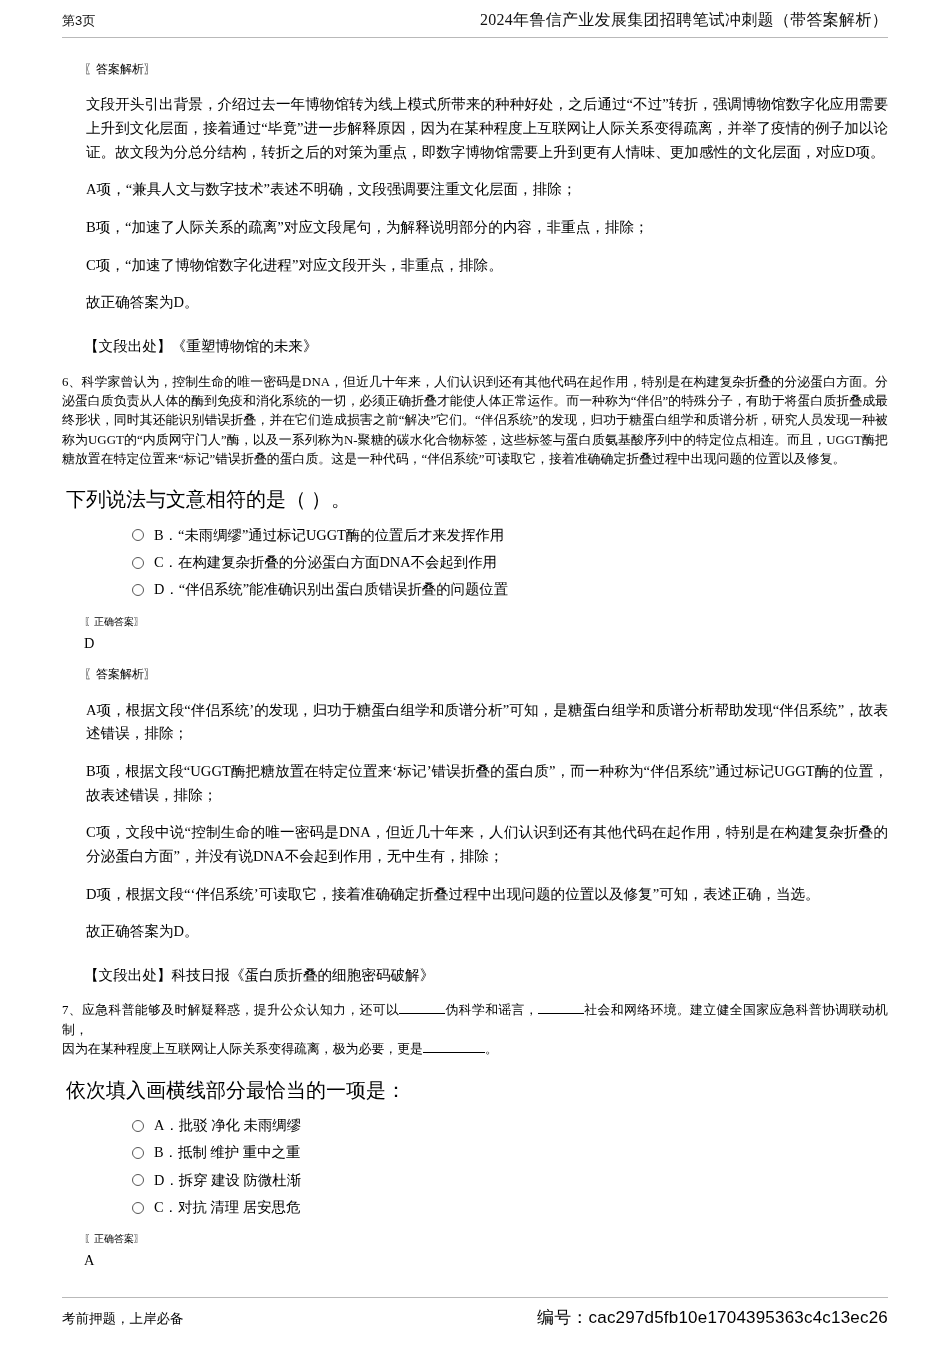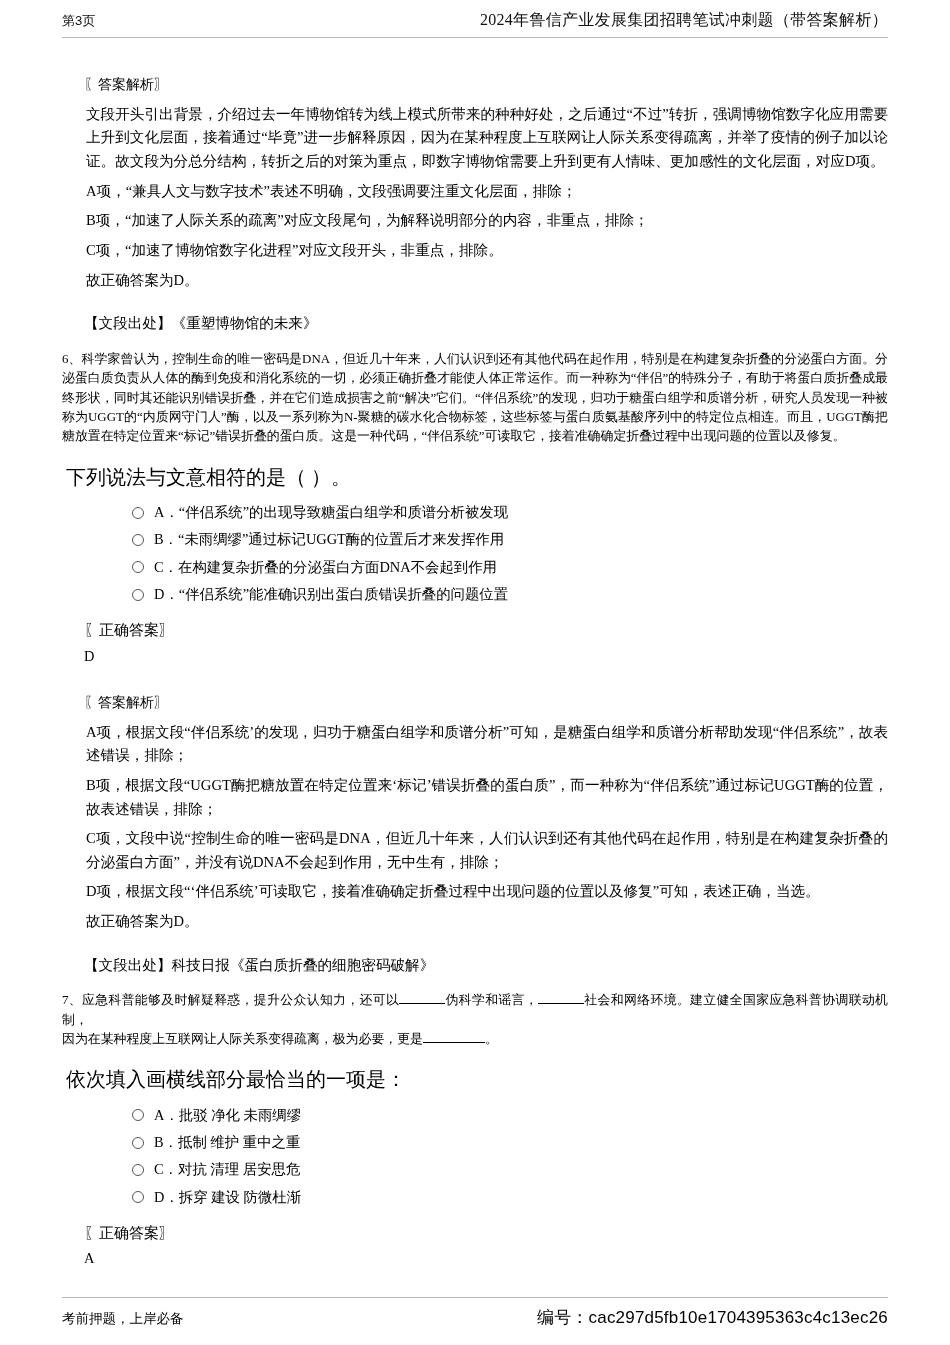--- a/index.html
+++ b/index.html
@@ -46,21 +46,21 @@
     margin-top: 6px;
   }
   
   .content {
     padding-top: 12px;
     font-size: 14.6px;
     line-height: 1.62;
     text-align: justify;
   }
   .para {
-    margin: 6px 0;
+    margin: 14px 0;
     text-indent: 0;
   }
   .para.indent {
     padding-left: 24px;
   }
   .q-block {
     margin-top: 14px;
   }
   .q-stem {
     font-size: 13.2px;
@@ -91,31 +91,31 @@
     height: 10px;
     border: 1.2px solid #555;
     border-radius: 50%;
     margin-right: 10px;
     flex: none;
     background: #fff;
   }
   .opt-text { white-space: pre; }
   .ans-label {
     margin-top: 12px;
-    font-size: 15px;
+    font-size: 10px;
     padding-left: 22px;
   }
   .ans-value {
     font-size: 14.4px;
     padding-left: 22px;
     margin-top: 2px;
   }
   .analysis-label {
-    margin-top: 24px;
-    font-size: 14px;
+    margin-top: 10px;
+    font-size: 12px;
     padding-left: 22px;
   }
   .src-label {
     margin-top: 20px;
     font-size: 14.6px;
     padding-left: 22px;
   }
   .blank-u {
     display: inline-block;
     border-bottom: 1px solid #000;
@@ -166,24 +166,20 @@
     <div class="para indent">A项，“兼具人文与数字技术”表述不明确，文段强调要注重文化层面，排除；</div>
     <div class="para indent">B项，“加速了人际关系的疏离”对应文段尾句，为解释说明部分的内容，非重点，排除；</div>
     <div class="para indent">C项，“加速了博物馆数字化进程”对应文段开头，非重点，排除。</div>
     <div class="para indent">故正确答案为D。</div>
     <div class="src-label">【文段出处】《重塑博物馆的未来》</div>
 
     <div class="q-block">
       <div class="q-stem small">6、科学家曾认为，控制生命的唯一密码是DNA，但近几十年来，人们认识到还有其他代码在起作用，特别是在构建复杂折叠的分泌蛋白方面。分泌蛋白质负责从人体的酶到免疫和消化系统的一切，必须正确折叠才能使人体正常运作。而一种称为“伴侣”的特殊分子，有助于将蛋白质折叠成最终形状，同时其还能识别错误折叠，并在它们造成损害之前“解决”它们。“伴侣系统”的发现，归功于糖蛋白组学和质谱分析，研究人员发现一种被称为UGGT的“内质网守门人”酶，以及一系列称为N-聚糖的碳水化合物标签，这些标签与蛋白质氨基酸序列中的特定位点相连。而且，UGGT酶把糖放置在特定位置来“标记”错误折叠的蛋白质。这是一种代码，“伴侣系统”可读取它，接着准确确定折叠过程中出现问题的位置以及修复。</div>
       <div class="q-ask">下列说法与文意相符的是（  ）。</div>
       <div class="options">
-        <div class="opt">
-          <span class="radio"></span>
-          <span class="opt-text">A．“伴侣系统”的出现导致糖蛋白组学和质谱分析被发现</span>
-        </div>
         <div class="opt">
           <span class="radio"></span>
           <span class="opt-text">B．“未雨绸缪”通过标记UGGT酶的位置后才来发挥作用</span>
         </div>
         <div class="opt">
           <span class="radio"></span>
           <span class="opt-text">C．在构建复杂折叠的分泌蛋白方面DNA不会起到作用</span>
         </div>
         <div class="opt">
           <span class="radio"></span>
@@ -208,25 +204,25 @@
         <div class="opt">
           <span class="radio"></span>
           <span class="opt-text">A．批驳 净化 未雨绸缪</span>
         </div>
         <div class="opt">
           <span class="radio"></span>
           <span class="opt-text">B．抵制 维护 重中之重</span>
         </div>
         <div class="opt">
           <span class="radio"></span>
+          <span class="opt-text">D．拆穿 建设 防微杜渐</span>
+        </div>
+        <div class="opt">
+          <span class="radio"></span>
           <span class="opt-text">C．对抗 清理 居安思危</span>
-        </div>
-        <div class="opt">
-          <span class="radio"></span>
-          <span class="opt-text">D．拆穿 建设 防微杜渐</span>
         </div>
       </div>
       <div class="ans-label">〖正确答案〗</div>
       <div class="ans-value">A</div>
     </div>
 
   </div>
 
   <div class="footer">
     <div class="footer-rule"></div>

